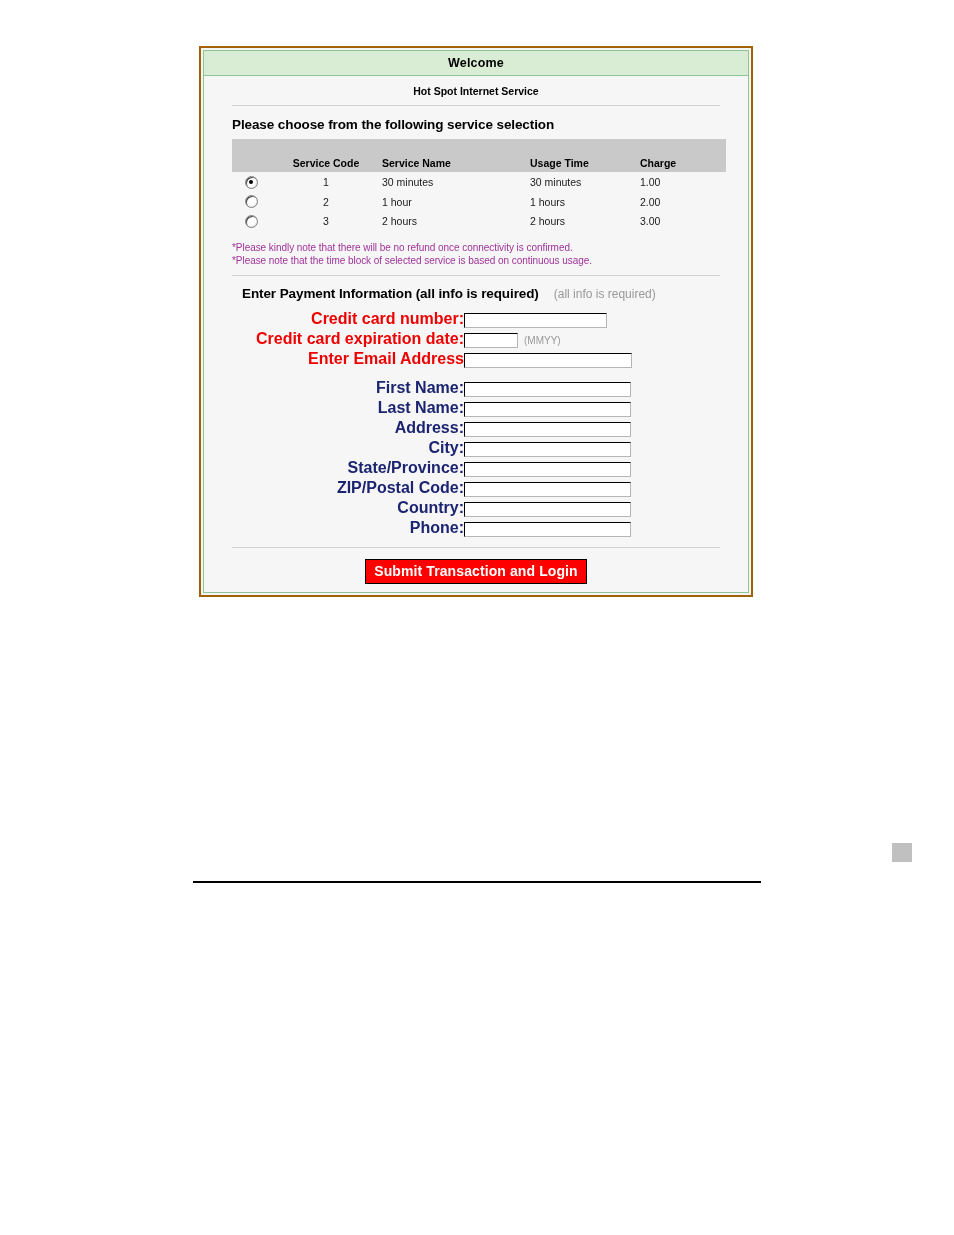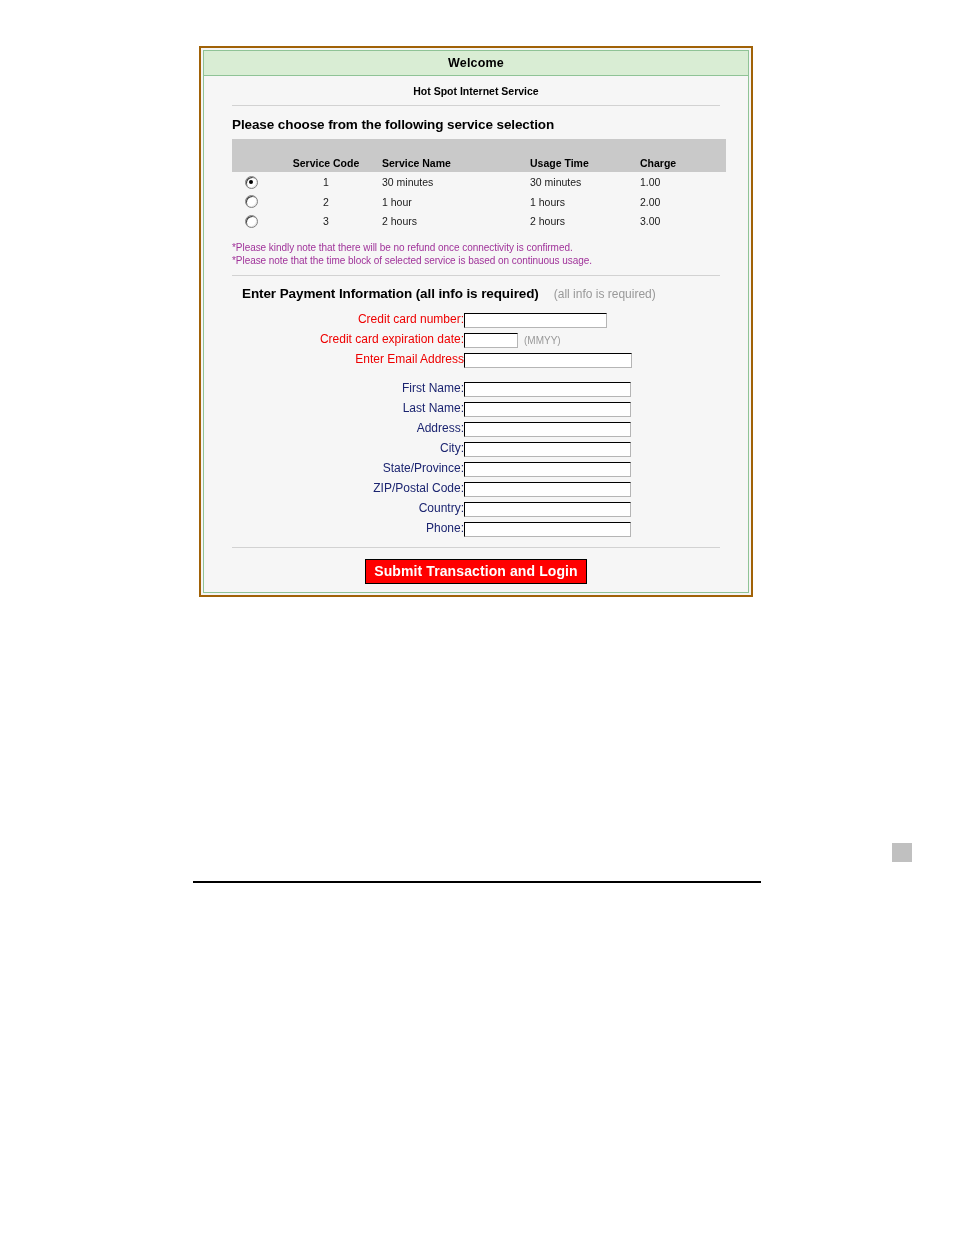--- a/index.html
+++ b/index.html
@@ -200,22 +200,22 @@
     margin-left: 0;
   }
   table.formtable td {
     padding: 0;
     vertical-align: middle;
   }
   td.lbl {
     text-align: right;
     padding-right: 6px;
     width: 232px;
-    font-size: 12px;
-    font-weight: normal;
+    font-size: 16px;
+    font-weight: bold;
     height: 20px;
   }
   td.lbl.req  { color: #ee0000; }
   td.lbl.blue { color: #1b2470; }
 
   input.txt {
     border: 1px solid #000;
     border-right-color: #b5b5b5;
     border-bottom-color: #b5b5b5;
     background: #ffffff;

